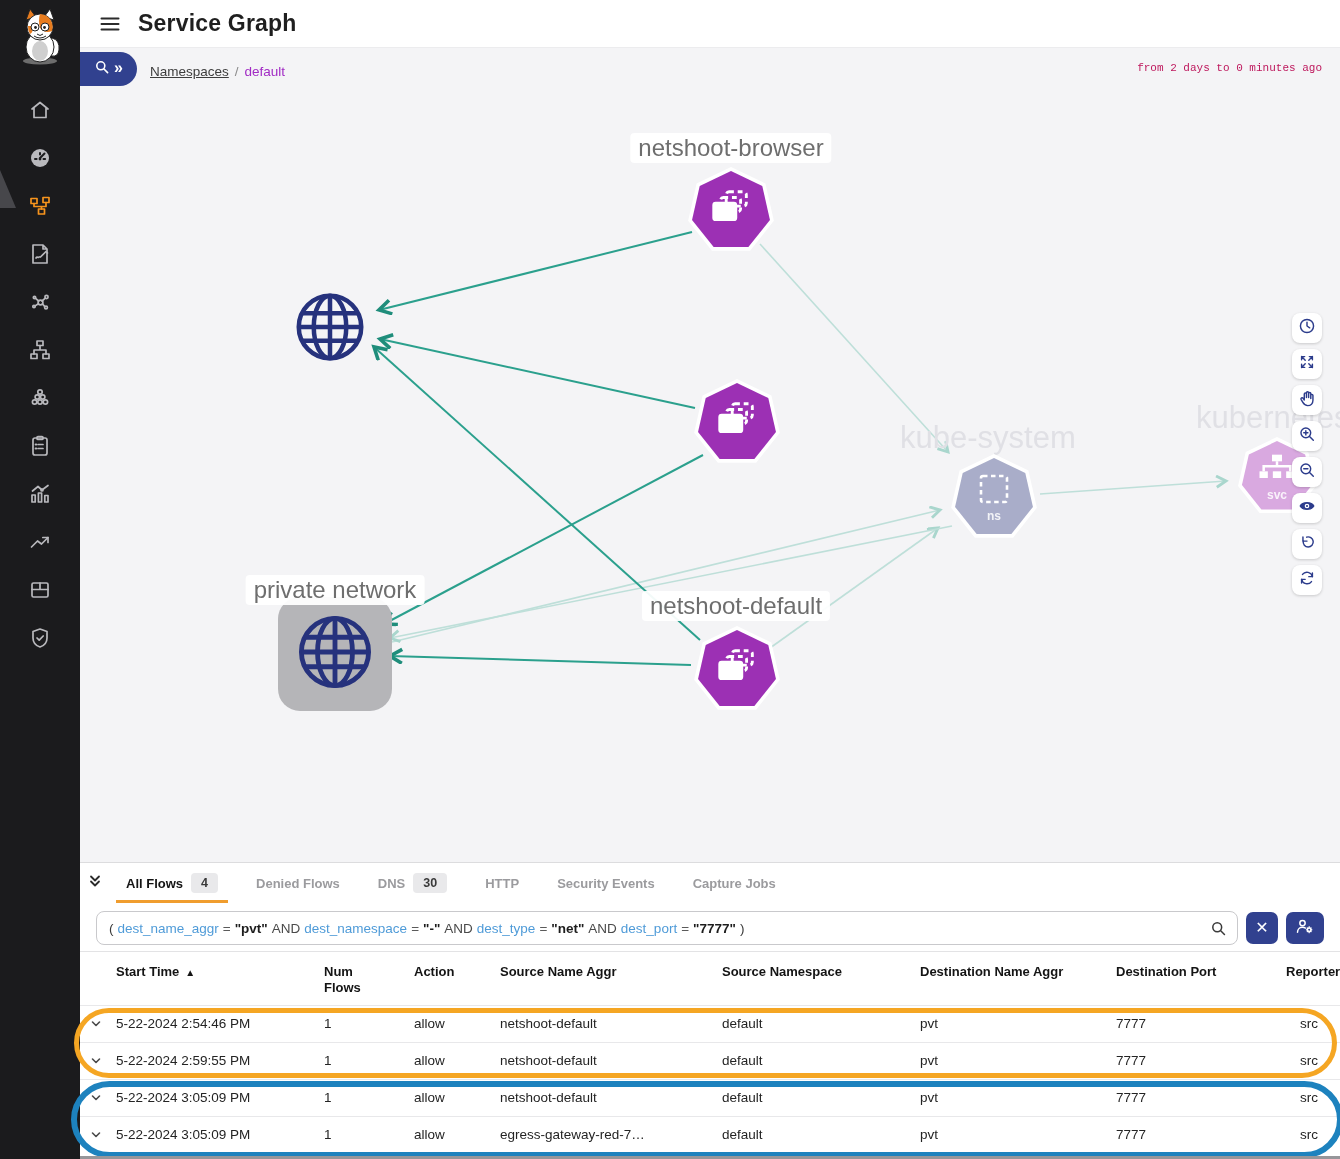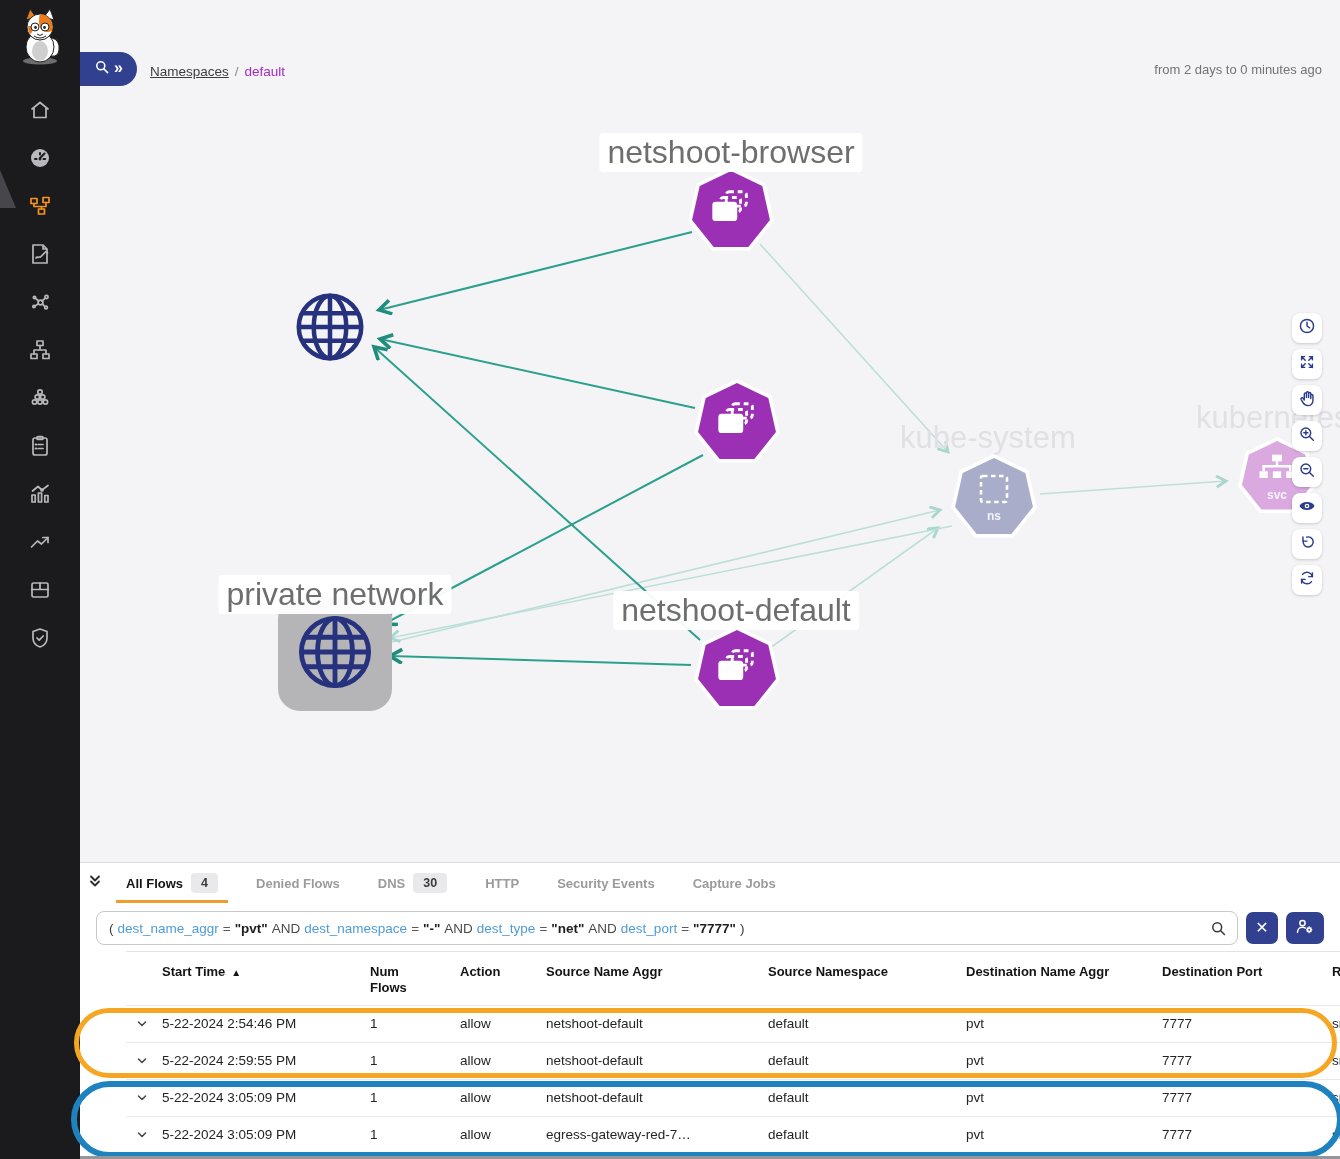--- a/index.html
+++ b/index.html
@@ -24,39 +24,39 @@
   .page-title { margin-left:14px; font-size:23px; font-weight:800; color:#1f1f1f; letter-spacing:.2px; }
 
   
   .search-pill { position:absolute; left:80px; top:52px; width:57px; height:34px; background:#31418f;
     border-radius:0 18px 18px 0; display:flex; align-items:center; justify-content:center; gap:4px; z-index:6; cursor:pointer; }
   .search-pill .chev { color:#fff; font-size:16px; font-weight:700; line-height:1; padding-bottom:2px; }
   .breadcrumb { position:absolute; left:150px; top:64px; font-size:13.5px; color:#4a4a4a; z-index:6; }
   .breadcrumb .root { color:#3d3d3d; text-decoration:underline; cursor:pointer; }
   .breadcrumb .sep { color:#8a8a8a; margin:0 6px; }
   .breadcrumb .cur { color:#a12bc4; }
-  .time-range { position:absolute; right:18px; top:62px; font-size:13px; color:#737373; z-index:6; }
+  .time-range { position:absolute; right:18px; top:62px; font-size:11px; color:#be185d; z-index:6;font-family:Liberation Mono, monospace; }
 
   
   .canvas { position:absolute; left:0; top:48px; width:1340px; height:814px; background:#f4f4f6; overflow:hidden; }
   .edges { position:absolute; left:0; top:0; z-index:1; }
 
   .node { position:absolute; z-index:3; }
   .hept-outer { width:88px; height:88px; background:#fff;
     clip-path:polygon(50% 0%,89.1% 18.8%,98.7% 61.1%,71.7% 95.1%,28.3% 95.1%,1.3% 61.1%,10.9% 18.8%);
     position:relative; }
   .hept-inner { position:absolute; inset:4px; background:#9c30b4;
     clip-path:polygon(50% 0%,89.1% 18.8%,98.7% 61.1%,71.7% 95.1%,28.3% 95.1%,1.3% 61.1%,10.9% 18.8%);
     display:flex; flex-direction:column; align-items:center; justify-content:center; }
   .hept-inner.ns { background:#a9adc9; }
   .hept-inner.svc { background:#d9a9e0; }
   .hept-badge { color:#fff; font-size:12px; font-weight:700; margin-top:1px; opacity:.85; }
 
   .node-label { position:absolute; z-index:4; transform:translateX(-50%); white-space:nowrap;
-    font-size:32px; color:#6e6e6e; font-weight:500; background:rgba(255,255,255,.94);
+    font-size:24px; color:#6e6e6e; font-weight:500; background:rgba(255,255,255,.94);
     padding:1px 8px; border-radius:4px; }
   .node-label.faded { background:transparent; color:#e0e0e5; transform:none; font-size:31px; z-index:1; padding:0; }
 
   .net-box { width:114px; height:114px; background:#b5b5b8; border-radius:22px;
     display:flex; align-items:center; justify-content:center; }
 
   
   .gtool { position:absolute; left:1292px; width:30px; height:30px; background:#fff; border-radius:8px;
     box-shadow:0 1px 3px rgba(0,0,0,.18); display:flex; align-items:center; justify-content:center;
     z-index:10; cursor:pointer; }
@@ -83,21 +83,21 @@
   .tk.op { color:#5a5a5a; }
   .tk.value { color:#1d1d1d; font-weight:700; }
   .tk.kw { color:#4a4a4a; }
   .tk.punct { color:#3a3a3a; }
   .filter-search { flex:0 0 auto; display:flex; align-items:center; }
   .sq-btn { width:32px; height:32px; border-radius:7px; background:#31418f; display:flex; align-items:center;
     justify-content:center; cursor:pointer; }
   .sq-btn.wide { width:38px; }
   .sq-btn .x { color:#fff; font-size:16px; font-weight:700; line-height:1; }
 
-  .grid { display:grid; grid-template-columns:26px 208px 90px 86px 222px 198px 196px 170px 1fr; align-items:center;margin-left:46px; }
+  .grid { display:grid; grid-template-columns:26px 208px 90px 86px 222px 198px 196px 170px 1fr; align-items:center; }
   .thead { padding:10px 0 8px 10px; border-top:1px solid #e3e3e5; min-height:50px; align-items:start; }
   .th { font-size:13px; font-weight:700; color:#141414; padding-top:2px; }
   .th .wrap { display:inline-block; max-width:46px; line-height:1.25; }
   .sort { font-size:10px; margin-left:6px; color:#141414; }
   .trow { padding:0 0 0 10px; height:37px; border-top:1px solid #e8e8ea; font-size:13.5px; color:#242424; }
   .td.right, .th.right { text-align:right; padding-right:22px; }
   .row-chev { display:flex; align-items:center; cursor:pointer; }
   .table-bottom { position:absolute; left:80px; bottom:0; width:1260px; height:3px; background:#96969a; z-index:60; }
 
   
@@ -217,20 +217,28 @@
       </div>
       <div class="nav-item">
         <span><svg width="24" height="24" viewBox="0 0 24 24">
               <path d="M12 3 L19 5.5 V12 C19 16.8 15.6 19.8 12 21 C8.4 19.8 5 16.8 5 12 V5.5 Z"></path>
               <path d="M9 12 l2.2 2.2 L15.2 10"></path>
             </svg></span>
       </div>
     </nav>
   </aside>
 
+  <header class="header">
+    <div class="hamburger">
+      <svg width="24" height="24" viewBox="0 0 24 24" stroke="#2b2b2b" stroke-width="2" stroke-linecap="round">
+          <path d="M3.5 6.5 h17 M3.5 12 h17 M3.5 17.5 h17"></path>
+        </svg>
+    </div>
+    <div class="page-title">Service Graph</div>
+  </header>
 
   <div class="canvas">
     <svg class="edges" width="1340" height="814">
       <defs>
         <marker id="arrD" markerWidth="10" markerHeight="10" refX="7" refY="4" orient="auto">
           <path d="M1,0.5 L7,4 L1,7.5" fill="none" stroke="#1f8d7b" stroke-width="1.8"></path>
         </marker>
         <marker id="arrL" markerWidth="10" markerHeight="10" refX="7" refY="4" orient="auto">
           <path d="M1,0.5 L7,4 L1,7.5" fill="none" stroke="#a9d6cd" stroke-width="1.8"></path>
         </marker>

